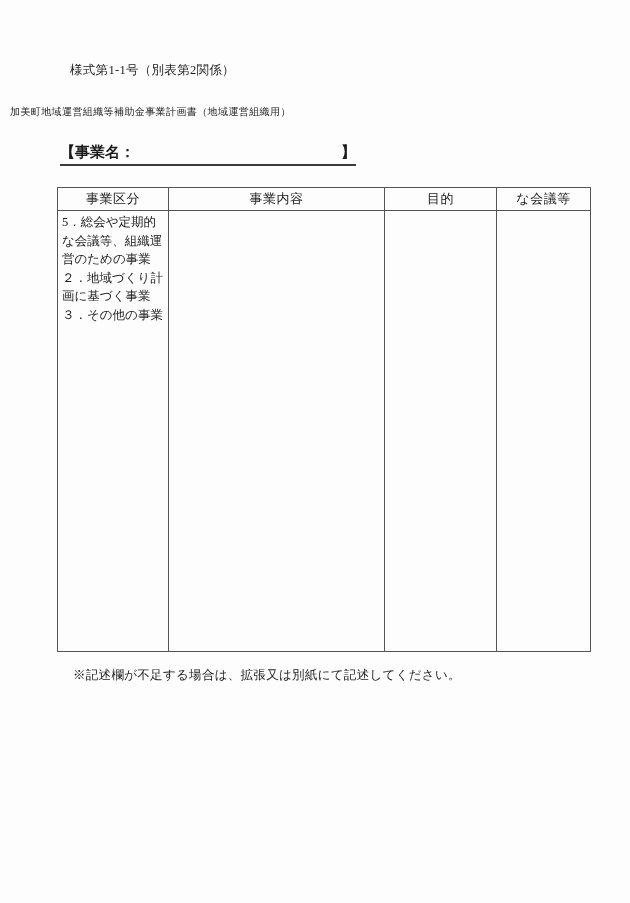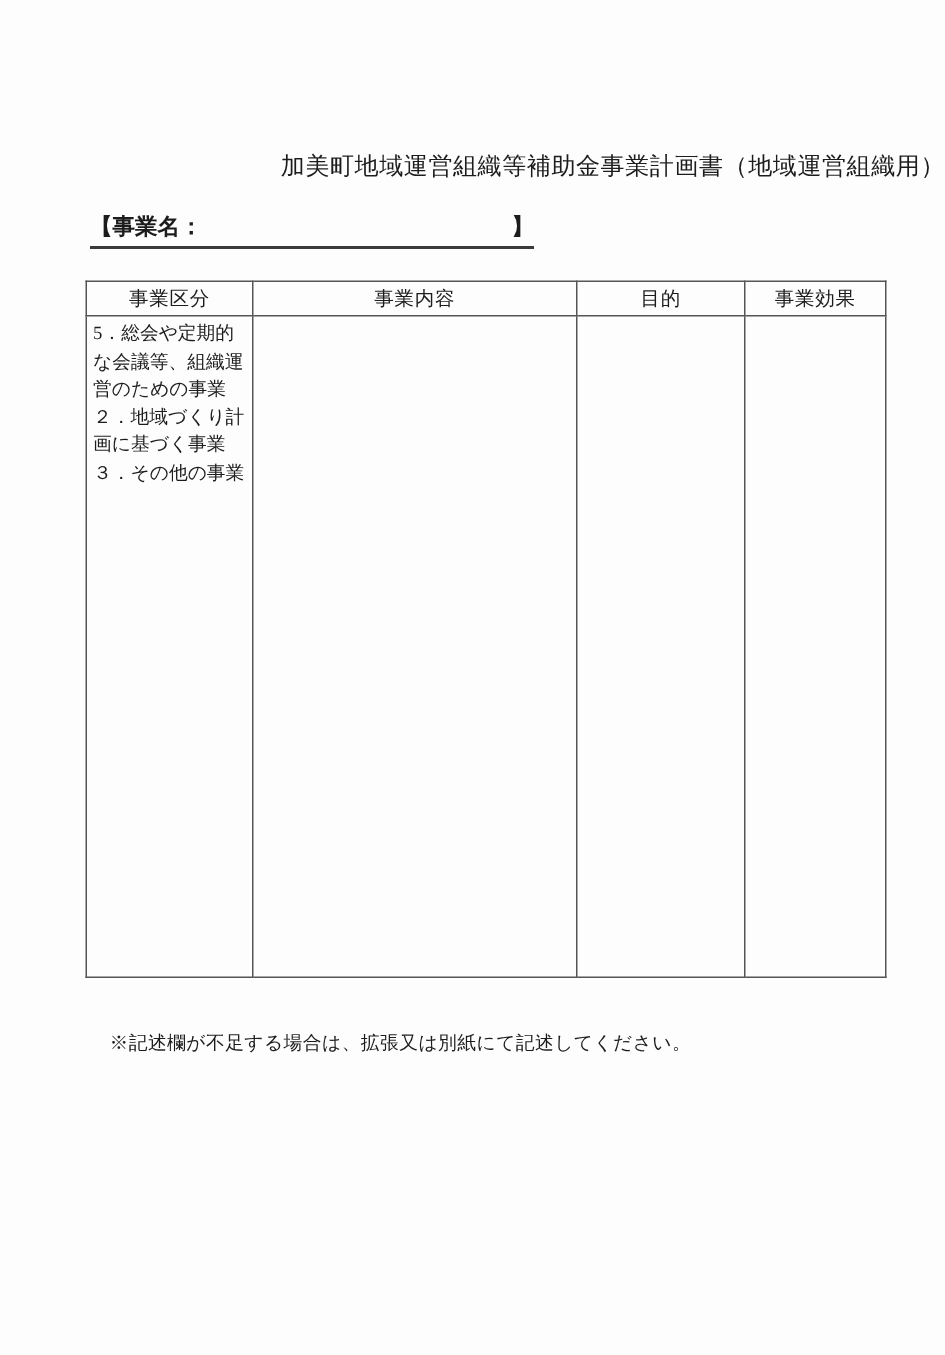--- a/index.html
+++ b/index.html
@@ -23,22 +23,22 @@
     top: 63px;
     font-size: 12.5px;
     line-height: 15px;
     letter-spacing: 0.3px;
   }
   .doc-title {
     position: absolute;
     left: 10px;
     top: 103px;
     width: 620px;
-    text-align: right;
-    font-size: 16px;
+    text-align: left;
+    font-size: 10px;
     line-height: 18px;
     letter-spacing: 0.4px;
   }
   .project-name {
     position: absolute;
     left: 60px;
     top: 143px;
     width: 296px;
     display: flex;
     justify-content: flex-end;
@@ -92,28 +92,28 @@
   .fill-cell {
     cursor: text;
   }
   .footnote {
     position: absolute;
     left: 73px;
     top: 667px;
     font-size: 12.5px;
     line-height: 16px;
     letter-spacing: 0.3px;
-    margin-top: 20px;
   }
 </style>
 </head>
 <body>
 
 <div class="page">
 
+  <div class="form-number">様式第1-1号（別表第2関係）</div>
 
   <div class="doc-title">加美町地域運営組織等補助金事業計画書（地域運営組織用）</div>
 
   <div class="project-name">
     <span>【事業名：</span>
     <span class="blank"></span>
     <span>】</span>
   </div>
 
   <table class="form-table">
@@ -121,21 +121,21 @@
       <col style="width:111px">
       <col style="width:216px">
       <col style="width:112px">
       <col style="width:94px">
     </colgroup>
     <thead>
       <tr>
         <th>事業区分</th>
         <th>事業内容</th>
         <th>目的</th>
-        <th>事業効果</th>
+        <th>な会議等</th>
       </tr>
     </thead>
     <tbody>
       <tr>
         <td>
           <div class="category-item">5．総会や定期的
 な会議等、組織運
 営のための事業</div>
           <div class="category-item">２．地域づくり計
 画に基づく事業</div>

